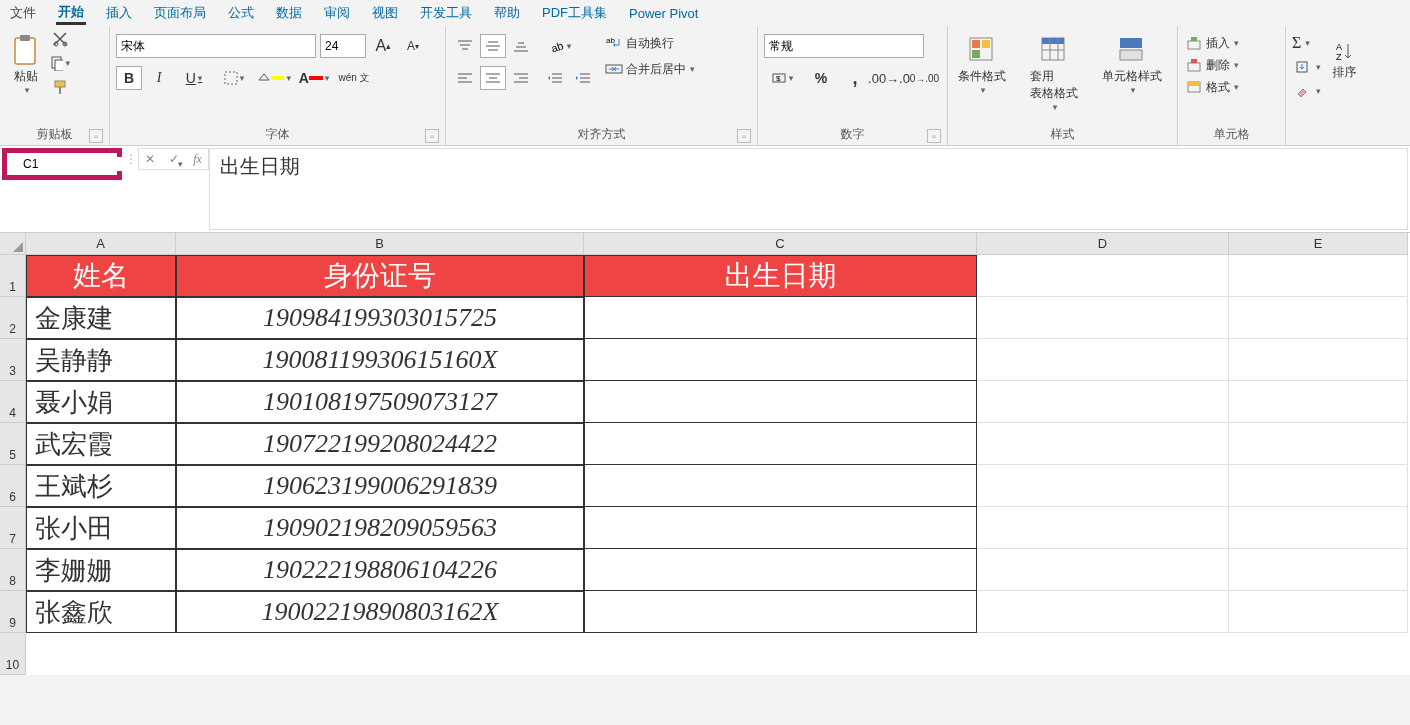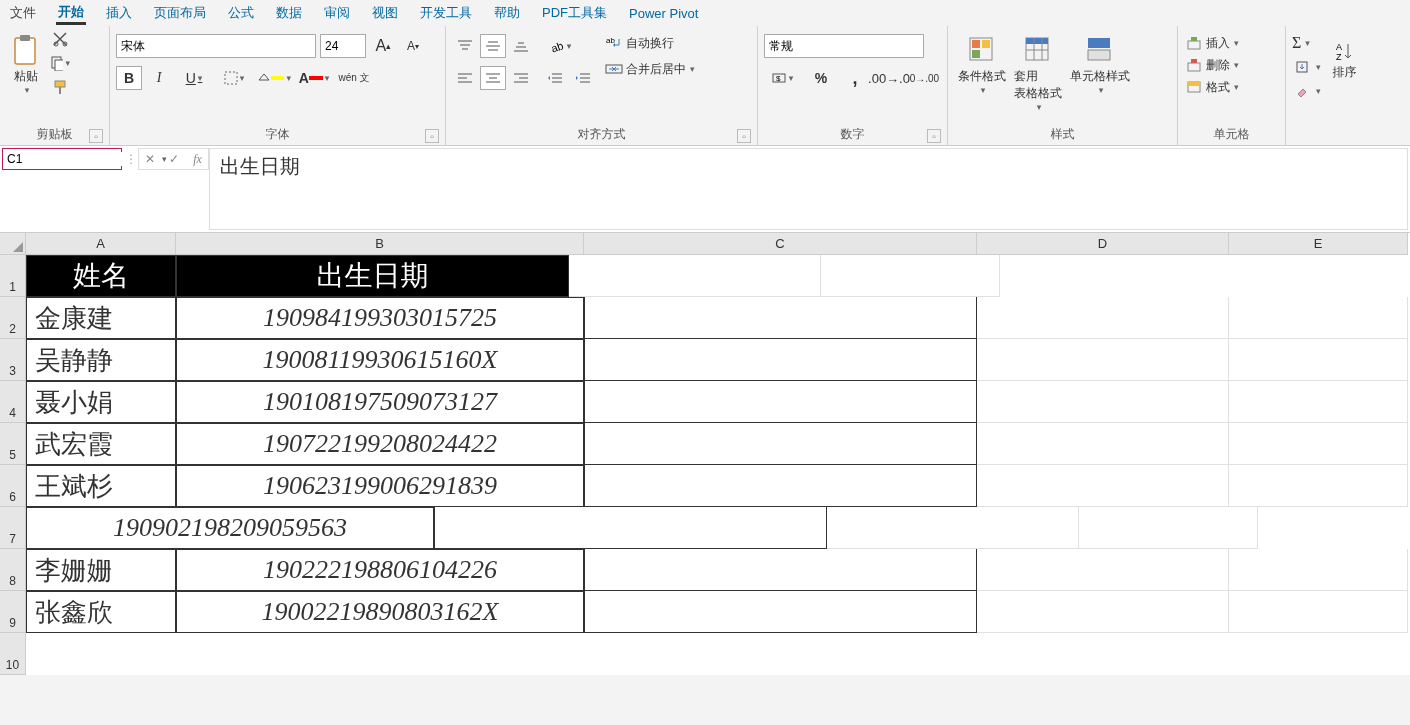--- a/index.html
+++ b/index.html
@@ -33,21 +33,21 @@
     .btn-sq.wide { width: 36px; }
     .underline-a { text-decoration: underline; }
 
     .number-select { width: 160px; height: 24px; border: 1px solid #aaa; padding: 2px 4px; background: #fff; font-size: 12px; }
 
     .btn-row { display: flex; gap: 2px; align-items: center; }
     .btn-label { font-size: 12px; }
 
     
     .namebox-row { display: flex; align-items: stretch; height: 87px; border-bottom: 1px solid #ccc; background: #fff; }
-    .name-box { width: 120px; height: 22px; border: 1px solid #be185d; display: flex; align-items: center; padding: 0 4px; margin: 2px; }
+    .name-box { width: 120px; height: 32px; border: 5px solid #be185d; display: flex; align-items: center; padding: 0 16px; margin: 2px; }
     .name-box input { border: none; outline: none; flex: 1; font-size: 12px; }
     .name-box .dd-btn { font-size: 9px; color: #666; }
     .fx-btns { display: flex; align-items: center; height: 22px; border: 1px solid #ddd; margin: 2px 0; padding: 0 6px; gap: 14px; color: #888; }
     .fx-label { font-style: italic; font-family: serif; }
     .formula-bar { flex: 1; border: 1px solid #ddd; margin: 2px 2px 2px 0; padding: 4px 10px; font-size: 20px; font-family: "SimSun", serif; color: #333; }
 
     
     .grid-wrap { display: flex; background: #fff; }
     .select-all { width: 26px; height: 22px; background: #e6e6e6; border-right: 1px solid #ccc; border-bottom: 1px solid #ccc; position: relative; }
     .select-all::after { content: ""; position: absolute; right: 2px; bottom: 2px; width: 0; height: 0; border-style: solid; border-width: 0 0 10px 10px; border-color: transparent transparent #999 transparent; }
@@ -65,21 +65,21 @@
 
     .cells { position: relative; }
     .data-row { display: flex; }
     .cell { border-right: 1px solid #e0e0e0; border-bottom: 1px solid #e0e0e0; display: flex; align-items: center; font-family: "SimSun", serif; }
     .c-A { width: 150px; }
     .c-B { width: 408px; }
     .c-C { width: 393px; }
     .c-D { width: 252px; }
     .c-E { width: 179px; }
 
-    .header-row .cell { background: #000000; color: #fff; font-size: 28px; justify-content: center; border: 1px solid #333; height: 42px; }
+    .header-row .cell { background: #ef4444; color: #fff; font-size: 28px; justify-content: center; border: 1px solid #333; height: 42px; }
     .data-body .cell { height: 42px; font-size: 26px; border: 1px solid #333; padding: 0 8px; }
     .data-body .c-A { justify-content: flex-start; }
     .data-body .c-B { justify-content: center; font-style: italic; }
     .data-body .c-C, .data-body .c-D, .data-body .c-E { border: none; border-right: 1px solid #e0e0e0; border-bottom: 1px solid #e0e0e0; }
     .data-body .c-C { border-left: 1px solid #333; border-right: 1px solid #333; border-bottom: 1px solid #333; }
     .header-row .c-D, .header-row .c-E { background: #fff; border: none; border-right: 1px solid #e0e0e0; border-bottom: 1px solid #e0e0e0; height: 42px; }
 
     .rh-1 { height: 42px; }
     .rh-n { height: 42px; }
 
@@ -311,21 +311,21 @@
         <span class="btn-sq" style="font-size:10px">.0→.00</span>
       </div>
     </div>
     <div class="ribbon-group-label">
         <span>数字</span>
         <span class="launcher">▫</span>
       </div>
   </div>
 
   <div class="ribbon-group" style="width:230px">
-    <div class="ribbon-group-content" style="gap:0">
+    <div class="ribbon-group-content" style="gap:16px">
       <div class="big-btn">
         <span class="icon">
             <svg width="28" height="28">
               <rect x="2" y="2" width="22" height="22" fill="none" stroke="#888"></rect>
               <rect x="4" y="4" width="8" height="8" fill="#e87b4a"></rect>
               <rect x="14" y="4" width="8" height="8" fill="#f4c040"></rect>
               <rect x="4" y="14" width="8" height="8" fill="#7aa85a"></rect>
             </svg>
           </span>
         <span>条件格式</span>
@@ -477,20 +477,21 @@
         <div class="row-header rh-n">5</div>
         <div class="row-header rh-n">6</div>
         <div class="row-header rh-n">7</div>
         <div class="row-header rh-n">8</div>
         <div class="row-header rh-n">9</div>
         <div class="row-header rh-n">10</div>
       </div>
     <div class="cells" id="cells-area">
       <div class="data-row header-row">
         <div class="cell c-A">姓名</div>
+        <div class="cell c-B">身份证号</div>
         <div class="cell c-C">出生日期</div>
         <div class="cell c-D"></div>
         <div class="cell c-E"></div>
       </div>
       <div class="data-body" id="data-body">
           <div class="data-row">
             <div class="cell c-A">金康建</div>
             <div class="cell c-B">190984199303015725</div>
             <div class="cell c-C"></div>
             <div class="cell c-D"></div>
@@ -518,20 +519,21 @@
             <div class="cell c-E"></div>
           </div>
           <div class="data-row">
             <div class="cell c-A">王斌杉</div>
             <div class="cell c-B">190623199006291839</div>
             <div class="cell c-C"></div>
             <div class="cell c-D"></div>
             <div class="cell c-E"></div>
           </div>
           <div class="data-row">
+            <div class="cell c-A">张小田</div>
             <div class="cell c-B">190902198209059563</div>
             <div class="cell c-C"></div>
             <div class="cell c-D"></div>
             <div class="cell c-E"></div>
           </div>
           <div class="data-row">
             <div class="cell c-A">李姗姗</div>
             <div class="cell c-B">190222198806104226</div>
             <div class="cell c-C"></div>
             <div class="cell c-D"></div>

